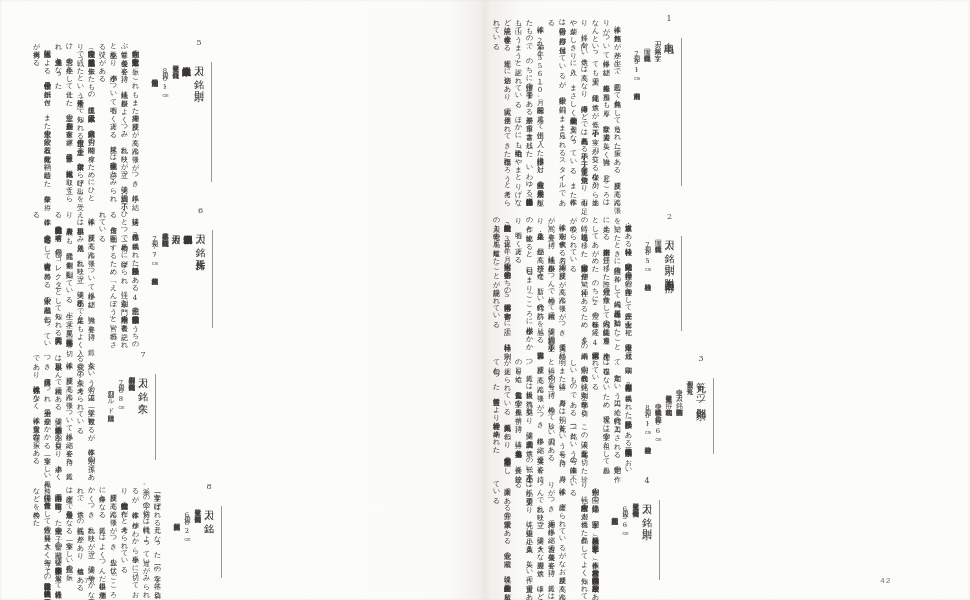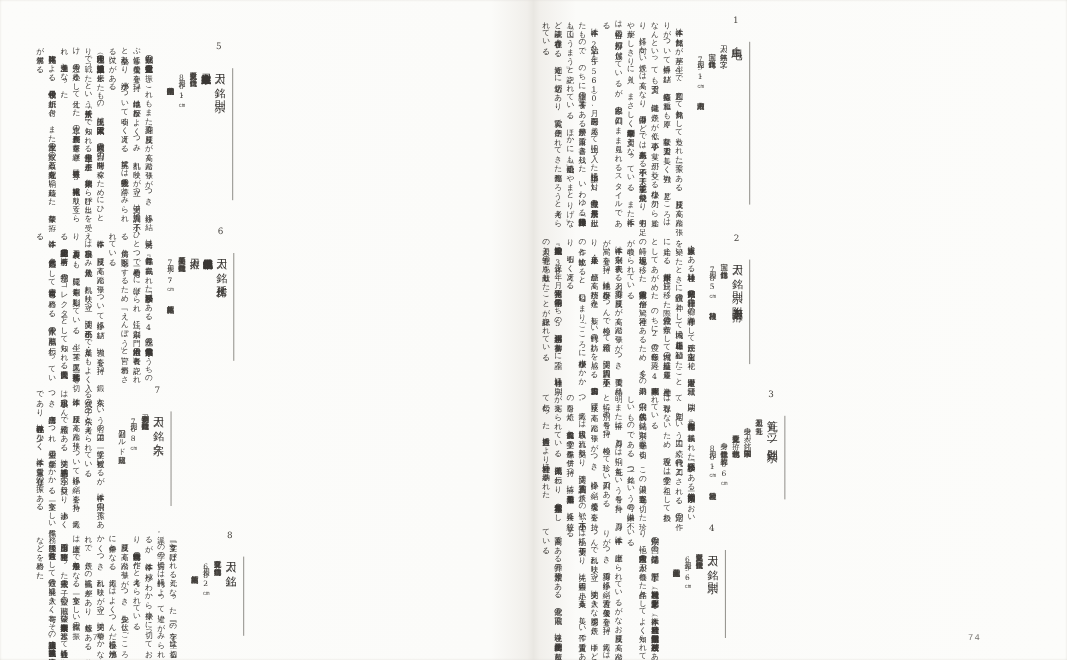--- a/index.html
+++ b/index.html
@@ -166,15 +166,15 @@
         <div class="e-body">
           <p>則宗作の国の指定品は、国宝が1振（日枝神社所蔵）、重要文化財が4振（本作、愛宕神社所蔵、岡山県立博物館所蔵、忌宮神社所蔵）があり、他に宮内庁所蔵の太刀が優れた作品としてよく知られている。</p>
           <p>本作は、磨上げられているがなお腰反り高く踏ん張りがつき、細身で小鋒に結ぶ古雅で優美な姿を持つ。鍛えは小板目つんで乱れ映り立つ。刃文は大きな腰刃を焼き、中ほどは小乱に丁子刃交じり、先は中直刃に小足、葉入る。美しい作で貴重である。</p>
           <p>豪商である三井の惣領家である、北家の旧蔵で、現在は三井記念美術館が所蔵している。</p>
         </div>
       </section>
     </div>
 
   <div class="pnum pnum-left">75</div>
 
-  <div class="pnum pnum-right">74</div>
+  <div class="pnum pnum-right">42</div>
 
 </div>
 
 </body></html>

